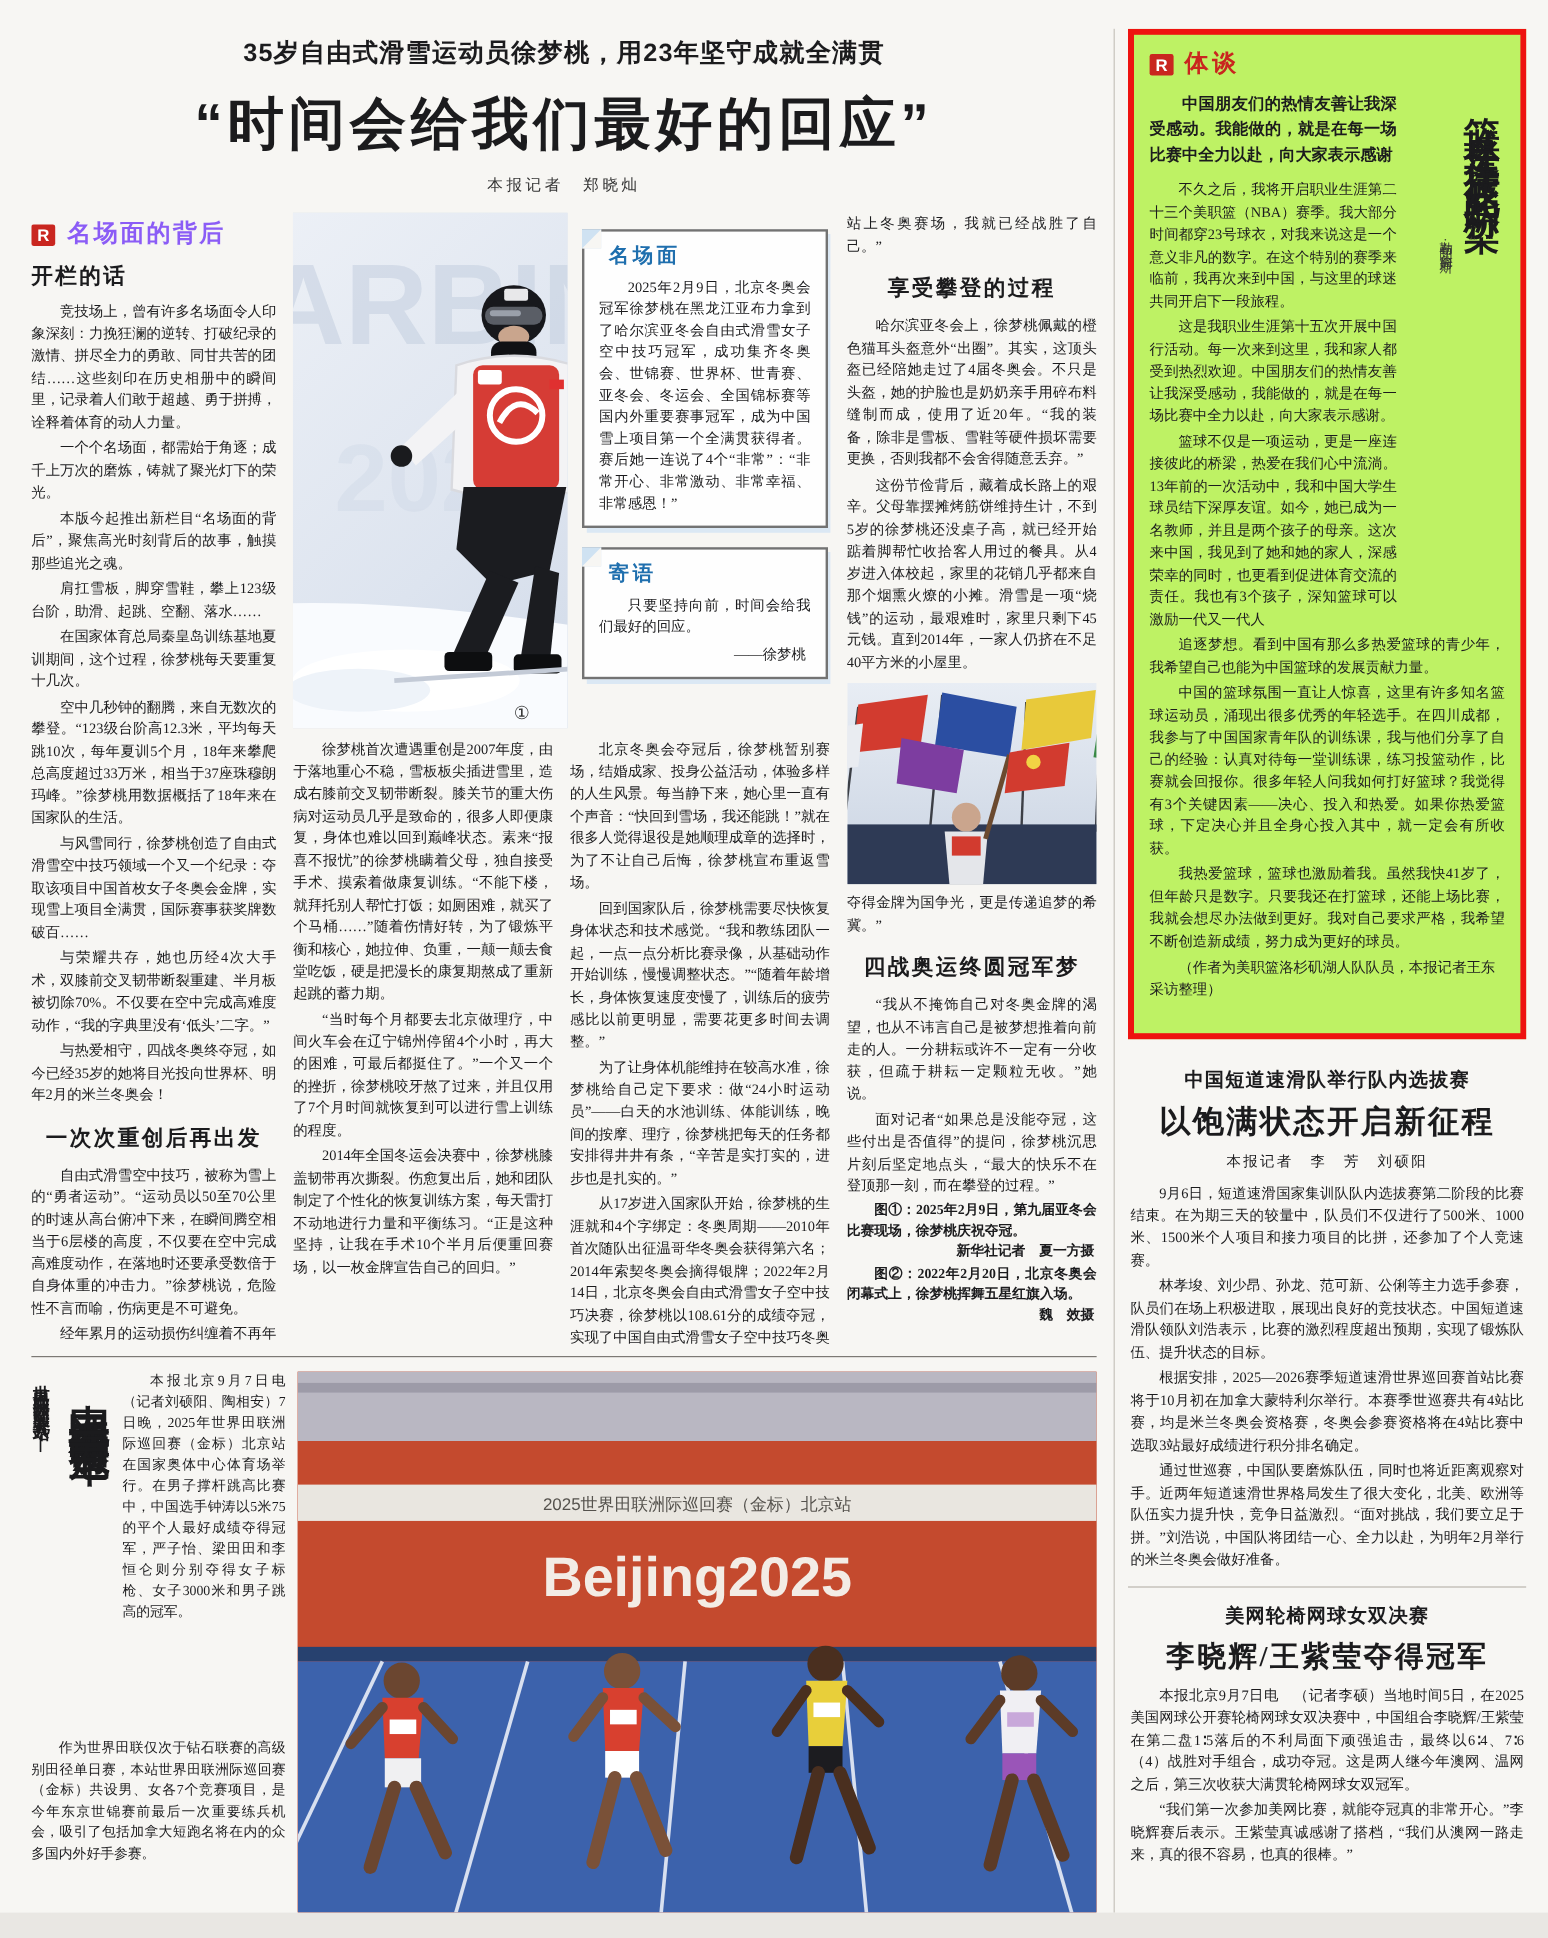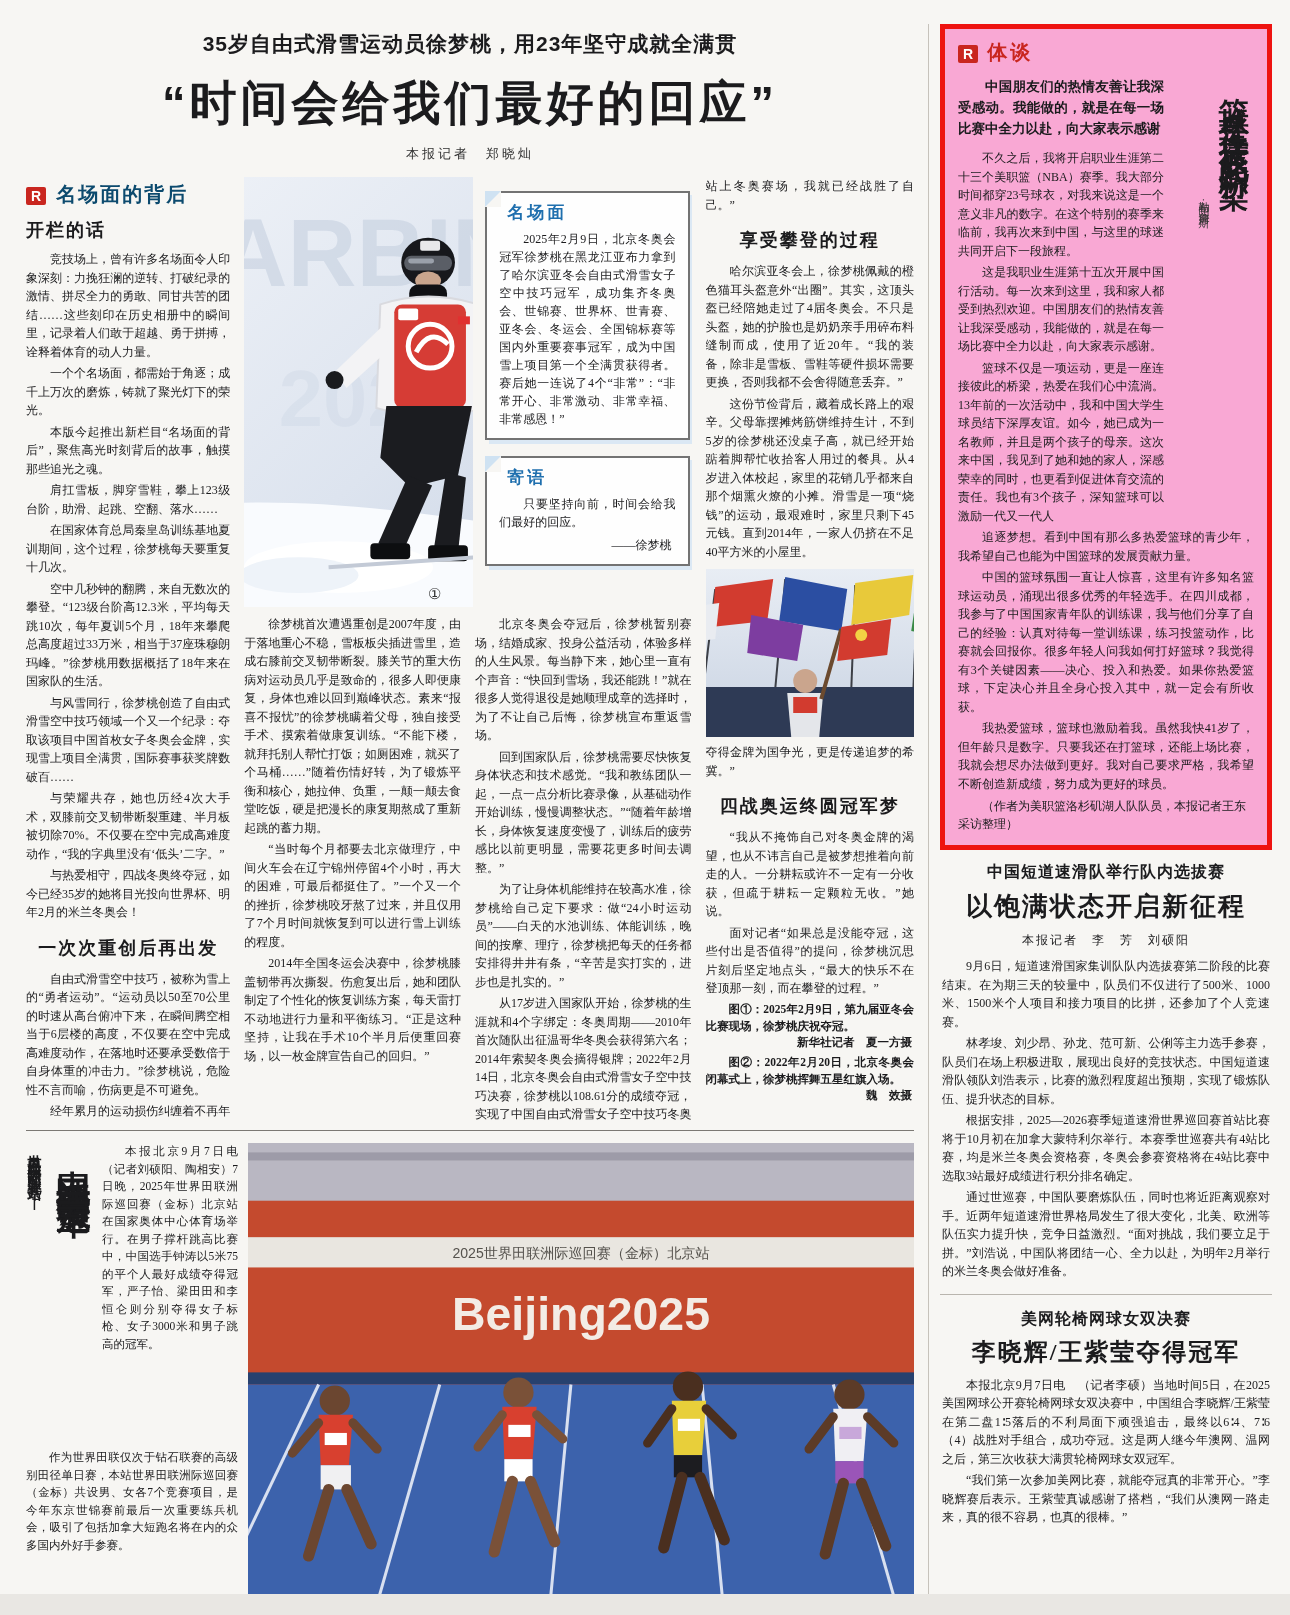--- a/index.html
+++ b/index.html
@@ -22,21 +22,21 @@
   .colA{grid-column:1;grid-row:1/3;overflow:hidden;}
   .photo-wrap{grid-column:2/4;grid-row:1;display:flex;gap:10px;overflow:hidden;position:relative;}
   .colB{grid-column:2;grid-row:2;overflow:hidden;padding-top:8px;}
   .colC{grid-column:3;grid-row:2;overflow:hidden;padding-top:8px;}
   .colD{grid-column:4;grid-row:1/3;overflow:hidden;}
 
   .para{font-size:12px;line-height:18.5px;text-indent:2em;text-align:justify;margin:0 0 3px;}
   .sec-badge-row{margin:4px 0 10px;}
   .r-badge{display:inline-block;background:#c9261f;color:#fff;font-weight:bold;
            font-family:"Liberation Sans",sans-serif;font-size:14px;padding:1px 5px;border-radius:2px;}
-  .sec-name{color:#0c4a6e;font-family:"Liberation Sans",sans-serif;font-weight:900;
+  .sec-name{color:#8b5cf6;font-family:"Liberation Sans",sans-serif;font-weight:900;
             font-size:20px;letter-spacing:2px;margin-left:6px;}
   .sub-head{font-family:"Liberation Sans",sans-serif;font-weight:900;font-size:18px;
             letter-spacing:2px;margin:10px 0 8px;}
   .sub-head.center{text-align:center;margin:14px 0 10px;}
 
   
   .photo-main{flex:1.12;position:relative;overflow:hidden;background:#dfe5ee;}
   .photo-main svg{display:block;width:100%;height:100%;}
 
   
@@ -52,21 +52,21 @@
 
   
   .flags-photo{width:100%;height:168px;margin:8px 0 6px;overflow:hidden;}
   .flags-photo svg{display:block;width:100%;height:100%;}
 
   .caption{font-size:11.5px;line-height:17px;text-indent:2em;text-align:justify;
            font-weight:bold;margin:2px 0 0;}
   .credit{font-size:11.5px;text-align:right;font-weight:bold;margin:0 2px 4px 0;}
 
   
-  .talk-box{border:5px solid #ee1310;background:#f9a8d4;padding:10px 13px 12px;}
+  .talk-box{border:5px solid #ee1310;background:#bef264;padding:10px 13px 28px;margin-bottom:12px;}
   .talk-header{margin-bottom:8px;}
   .talk-title{color:#c9261f;font-family:"Liberation Sans",sans-serif;font-weight:900;
               font-size:20px;letter-spacing:3px;margin-left:5px;}
   .talk-top{display:flex;gap:6px;}
   .talk-top-left{flex:1;min-width:0;}
   .talk-lead{font-size:13.5px;line-height:21px;font-weight:bold;text-indent:2em;
              text-align:justify;margin:2px 0 10px;}
   .talk-vertical{flex:0 0 84px;display:flex;justify-content:flex-end;}
   .v-byline{writing-mode:vertical-rl;font-size:11px;color:#333;margin-top:118px;height:210px;
             letter-spacing:2px;}

